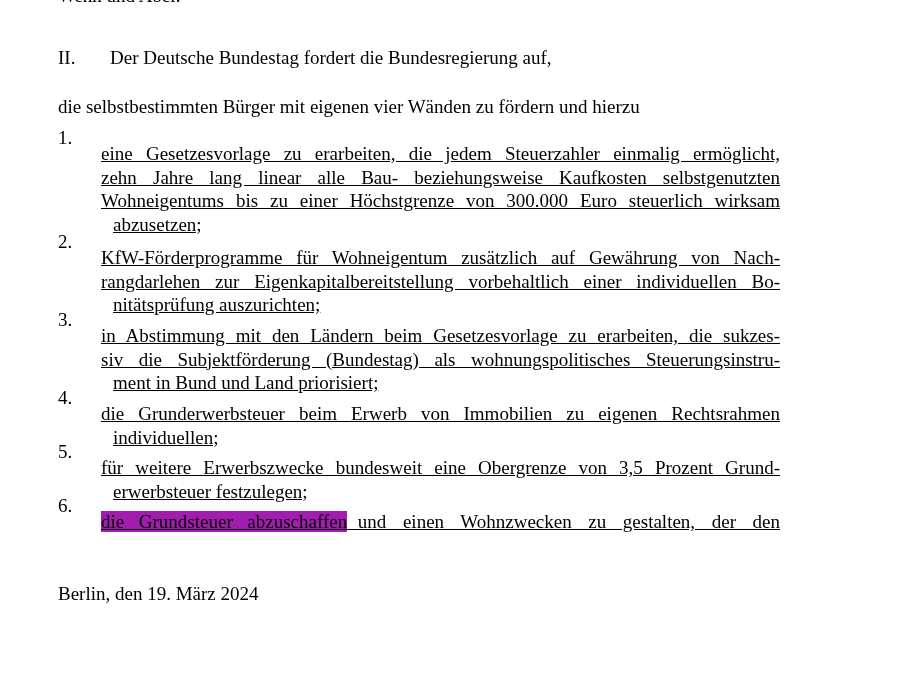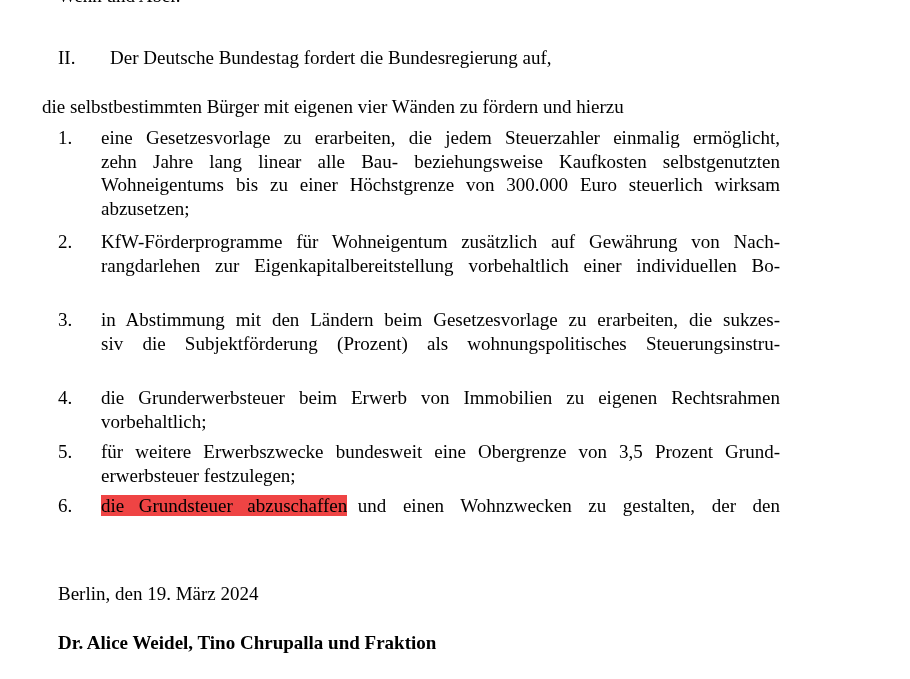--- a/index.html
+++ b/index.html
@@ -7,28 +7,28 @@
     width: 910px; height: 679px; overflow: hidden; position: relative;
     background: #ffffff; color: #000000;
     font-family: "Liberation Serif", serif;
     font-size: 19px;
   }
   .page { position: absolute; left: 0; top: 0; width: 885px; height: 679px; }
   .line { position: absolute; white-space: nowrap; line-height: 23.5px; }
   .cut { top: -16px; left: 58px; }
   .roman { position: absolute; left: 58px; top: 46px; line-height: 23.5px; }
   .roman-text { position: absolute; left: 110px; top: 46px; line-height: 23.5px; white-space: nowrap; }
-  .intro { position: absolute; left: 42px; top: 95px; line-height: 23.5px; white-space: nowrap; }
+  .intro { position: absolute; left: 58px; top: 95px; line-height: 23.5px; white-space: nowrap; }
   .item { position: absolute; left: 58px; width: 722px; }
   .item .num { position: absolute; left: 0; top: 0; line-height: 23.5px; }
-  .item .body { position: absolute; left: 43px; top: 0; width: 679px; }
+  .item .body { position: absolute; left: 43px; top: 16px; width: 679px; text-decoration: underline; }
   .item .body .l { display: block; line-height: 23.5px; text-align: justify; text-align-last: justify; white-space: nowrap; }
-  .item .body .l.last { text-align-last: left; }
+  .item .body .l.last { text-align-last: left; margin-left: 12px; }
   .jl { display: flex; justify-content: space-between; }
-  .hl { background: #ef4444; }
+  .hl { background: #a21caf; }
   .date { position: absolute; left: 58px; top: 582px; line-height: 23.5px; white-space: nowrap; }
   .sig { position: absolute; left: 58px; top: 631px; line-height: 23.5px; white-space: nowrap; font-weight: bold; }
 </style>
 </head>
 <body>
 
 <div class="page">
 
   <div class="line cut">Wenn und Aber.</div>
 
@@ -45,36 +45,38 @@
       <span class="l">Wohneigentums bis zu einer Höchstgrenze von 300.000 Euro steuerlich wirksam</span>
       <span class="l last">abzusetzen;</span>
     </div>
   </div>
 
   <div class="item" style="top:230px;">
     <span class="num">2.</span>
     <div class="body">
       <span class="l">KfW-Förderprogramme für Wohneigentum zusätzlich auf Gewährung von Nach-</span>
       <span class="l">rangdarlehen zur Eigenkapitalbereitstellung vorbehaltlich einer individuellen Bo-</span>
+      <span class="l last">nitätsprüfung auszurichten;</span>
     </div>
   </div>
 
   <div class="item" style="top:308px;">
     <span class="num">3.</span>
     <div class="body">
       <span class="l">in Abstimmung mit den Ländern beim Gesetzesvorlage zu erarbeiten, die sukzes-</span>
-      <span class="l">siv die Subjektförderung (Prozent) als wohnungspolitisches Steuerungsinstru-</span>
+      <span class="l">siv die Subjektförderung (Bundestag) als wohnungspolitisches Steuerungsinstru-</span>
+      <span class="l last">ment in Bund und Land priorisiert;</span>
     </div>
   </div>
 
   <div class="item" style="top:386px;">
     <span class="num">4.</span>
     <div class="body">
       <span class="l">die Grunderwerbsteuer beim Erwerb von Immobilien zu eigenen Rechtsrahmen</span>
-      <span class="l last">vorbehaltlich;</span>
+      <span class="l last">individuellen;</span>
     </div>
   </div>
 
   <div class="item" style="top:440px;">
     <span class="num">5.</span>
     <div class="body">
       <span class="l">für weitere Erwerbszwecke bundesweit eine Obergrenze von 3,5 Prozent Grund-</span>
       <span class="l last">erwerbsteuer festzulegen;</span>
     </div>
   </div>
@@ -83,15 +85,14 @@
     <span class="num">6.</span>
     <div class="body">
       <span class="l jl">
         <span class="hl" style="word-spacing:4px;">die Grundsteuer abzuschaffen</span>
         <span style="word-spacing:6px;">und einen Wohnzwecken zu gestalten, der den</span>
       </span>
     </div>
   </div>
 
   <div class="date">Berlin, den 19. März 2024</div>
-  <div class="sig">Dr. Alice Weidel, Tino Chrupalla und Fraktion</div>
 
 </div>
 
 </body></html>

